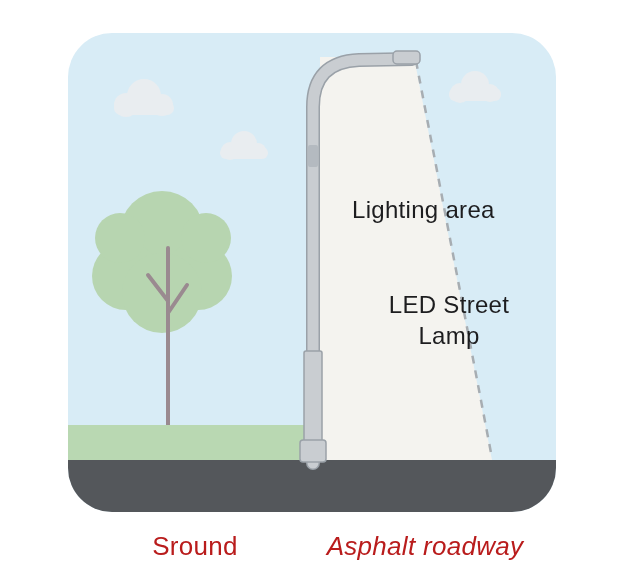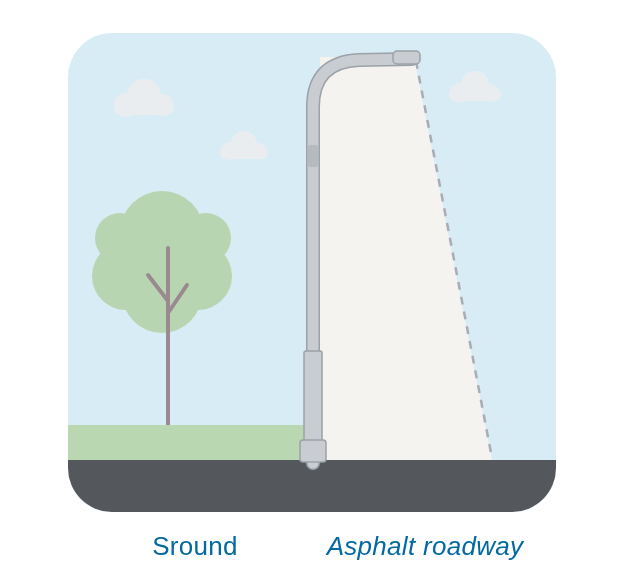--- a/index.html
+++ b/index.html
@@ -47,21 +47,21 @@
     top: 256px;
     width: 170px;
     text-align: center;
     line-height: 31px;
     white-space: normal;
   }
   .caption {
     position: absolute;
     top: 531px;
     transform: translateX(-50%);
-    color: #0369a1;
+    color: #b91c1c;
     font-size: 26px;
     font-weight: 500;
     letter-spacing: 0.3px;
     white-space: nowrap;
   }
   .caption-ground { left: 195px; }
   .caption-asphalt { left: 425px; font-style: italic; }
 </style>
 </head>
 <body>
@@ -122,20 +122,25 @@
         <rect x="240" y="112" width="10" height="22" rx="2" fill="#b4bac0"></rect>
 
         <rect x="236" y="318" width="18" height="92" rx="2" stroke="#9aa1a8" stroke-width="1.5" fill="#c9cdd1"></rect>
 
         <rect x="232" y="407" width="26" height="22" rx="3" stroke="#9aa1a8" stroke-width="1.5" fill="#c9cdd1"></rect>
 
         <rect x="325" y="18" width="27" height="13" rx="4" stroke="#9aa1a8" stroke-width="1.5" fill="#c9cdd1"></rect>
       </g>
     </svg>
 
+    <div class="scene-label lighting-area-label">Lighting area</div>
 
+    <div class="scene-label led-lamp-label">
+      <div>LED Street</div>
+      <div>Lamp</div>
+    </div>
   </div>
 
   <div class="caption caption-ground">Sround</div>
 
   <div class="caption caption-asphalt">Asphalt roadway</div>
 
 </div>
 
 </body></html>

